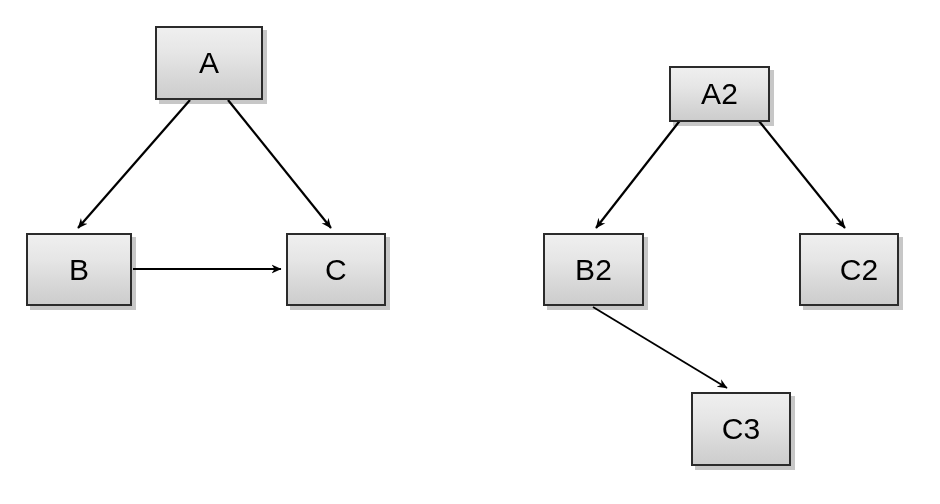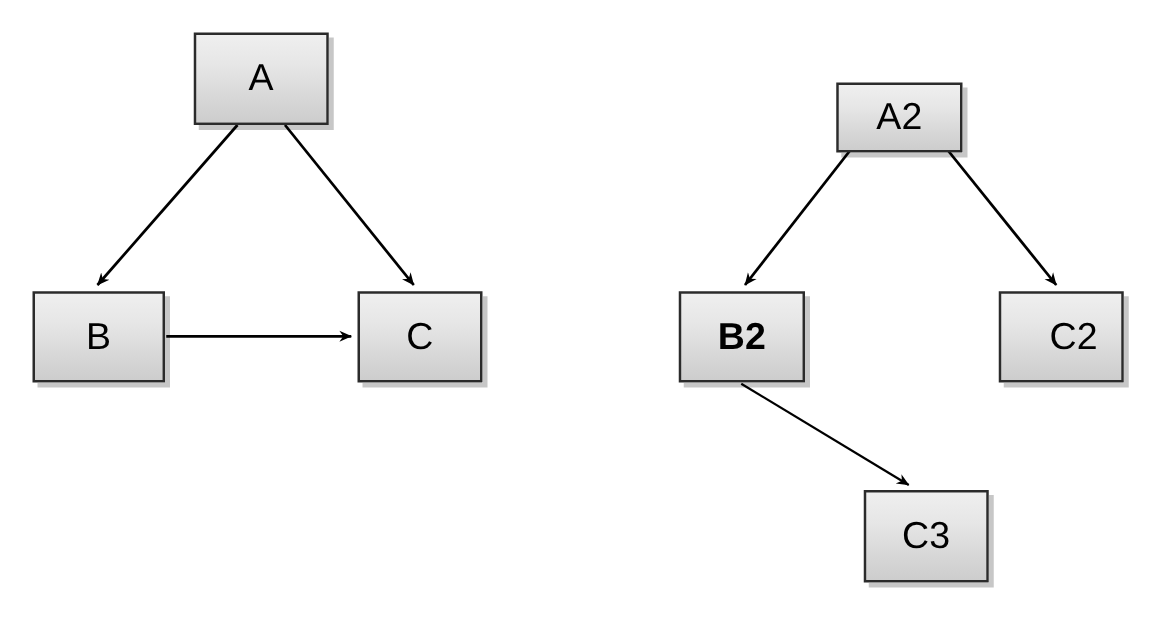--- a/index.html
+++ b/index.html
@@ -81,21 +81,21 @@
   </div>
 
   <div class="node" style="left:286px; top:233px; width:100px; height:73px;">
     <span class="node-label">C</span>
   </div>
 
   <div class="node" style="left:669px; top:26px; width:101px; height:56px;margin-top:40px;">
     <span class="node-label">A2</span>
   </div>
 
-  <div class="node" style="left:543px; top:233px; width:101px; height:73px;font-weight:bold;">
+  <div class="node" style="left:543px; top:233px; width:101px; height:73px;">
     <span class="node-label">B2</span>
   </div>
 
   <div class="node" style="left:799px; top:233px; width:100px; height:73px;padding-left:20px;">
     <span class="node-label">C2</span>
   </div>
 
   <div class="node" style="left:676px; top:392px; width:100px; height:74px;margin-left:15px;">
     <span class="node-label">C3</span>
   </div>

